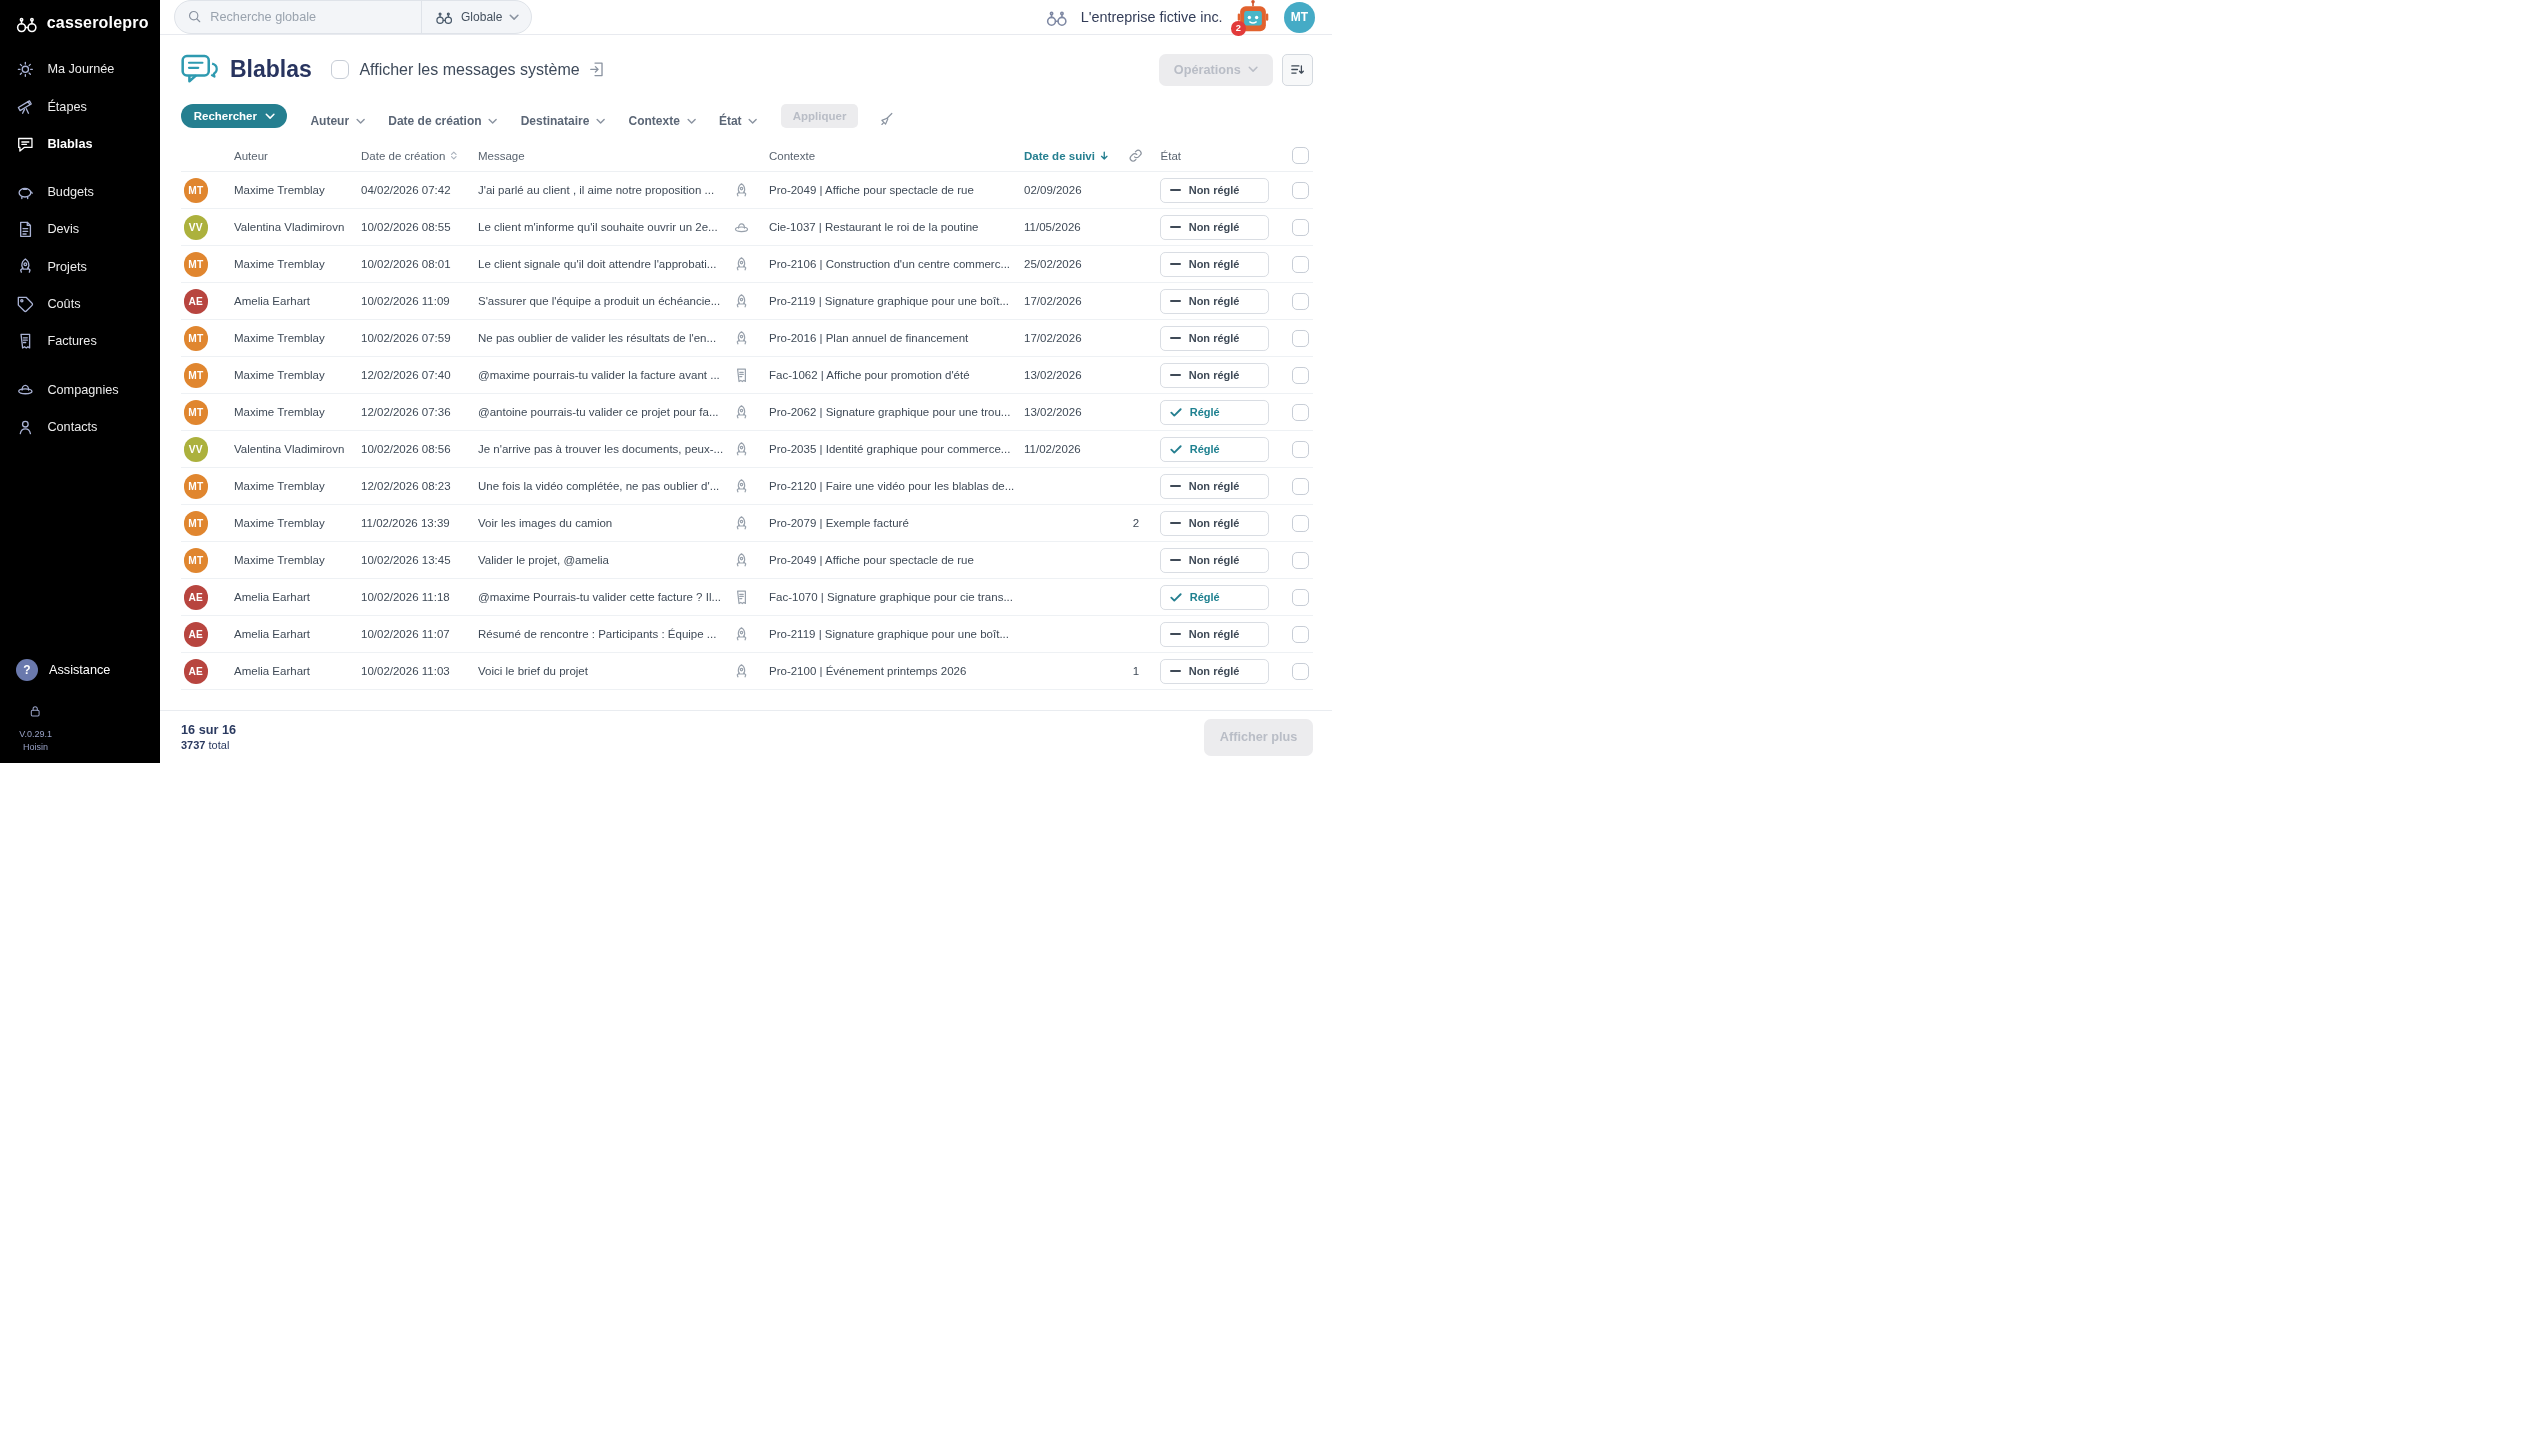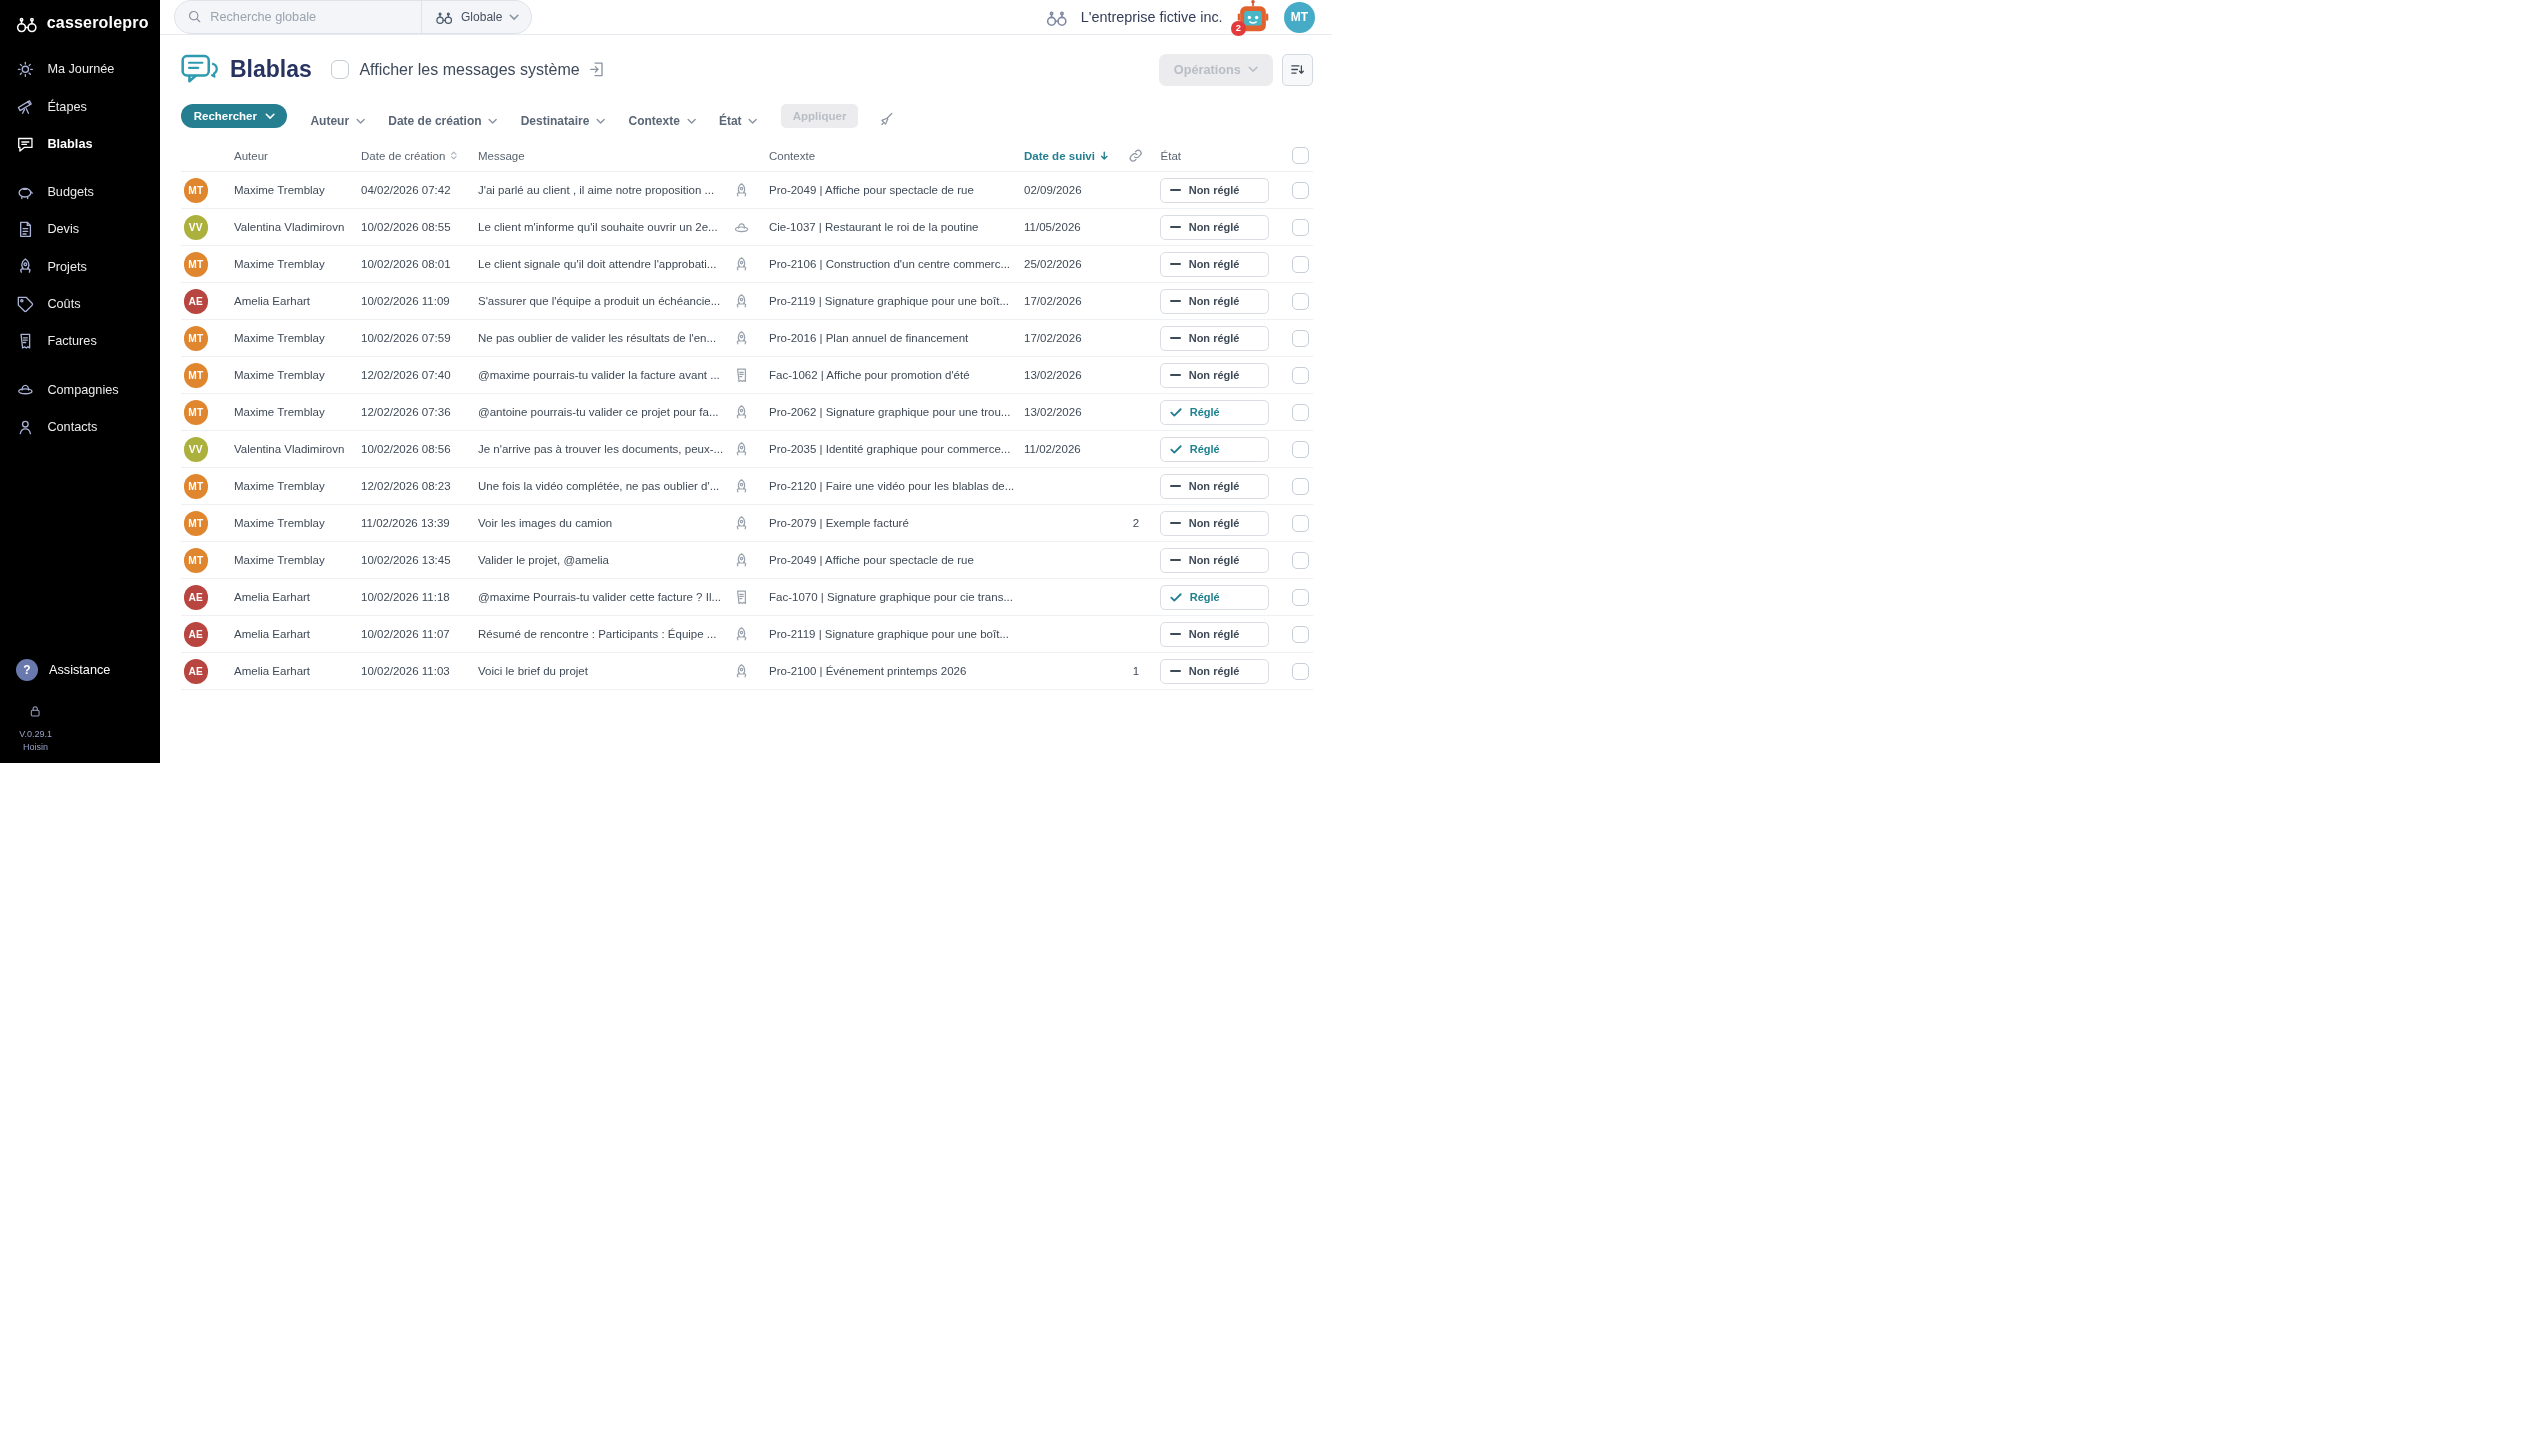--- a/index.html
+++ b/index.html
@@ -775,16 +775,23 @@
         <span class="st-label">Non réglé</span>
       </span>
     </div>
     <div class="c-check">
               <span class="checkbox"></span>
             </div>
   </div>
 </div>
     </section>
 
+    <footer class="footerbar">
+      <div>
+        <div class="count">16 sur 16</div>
+        <div class="total"><b>3737</b> <span>total</span></div>
+      </div>
+      <button class="btn-more">Afficher plus</button>
+    </footer>
 
   </div>
 </div>
 
 
 </body></html>

